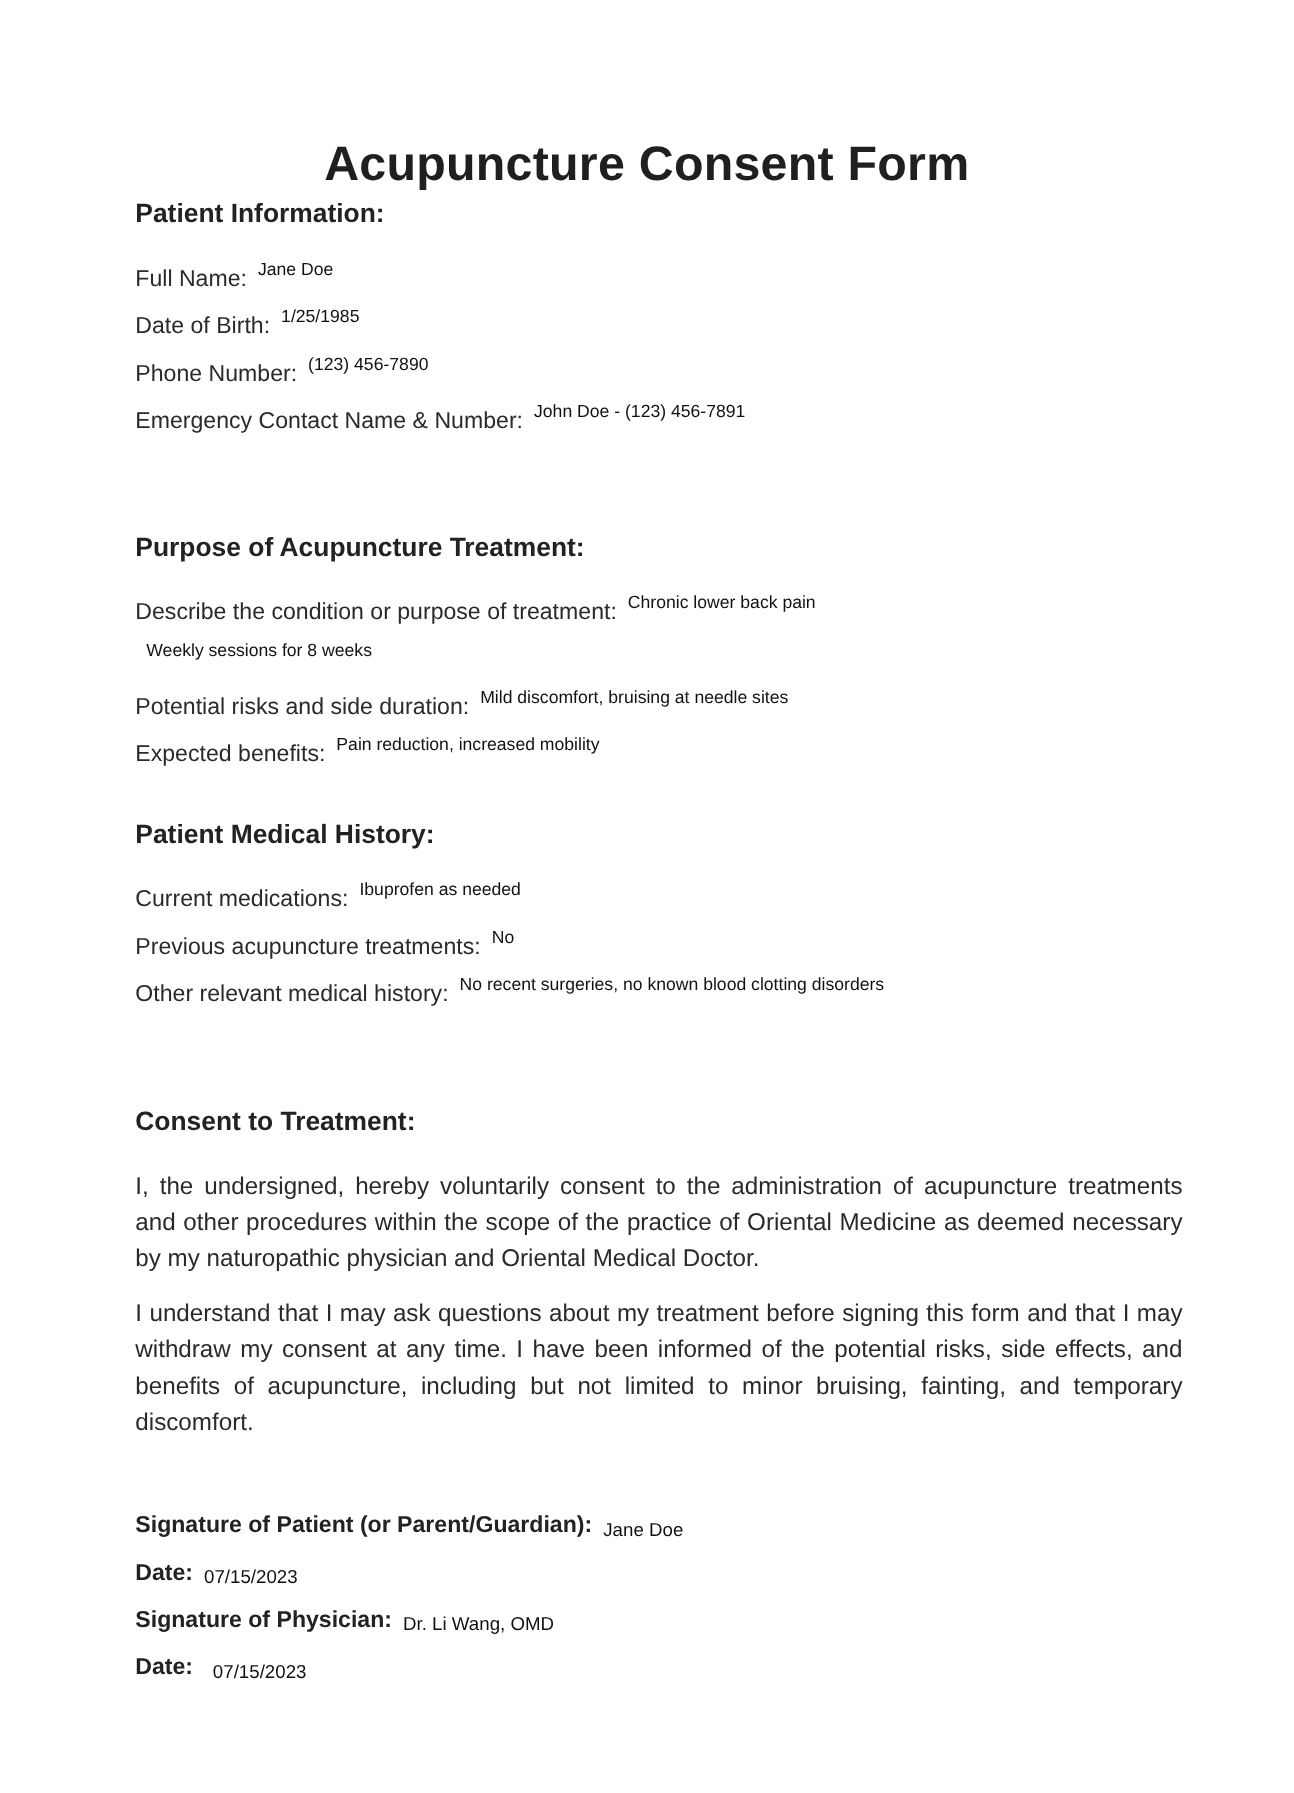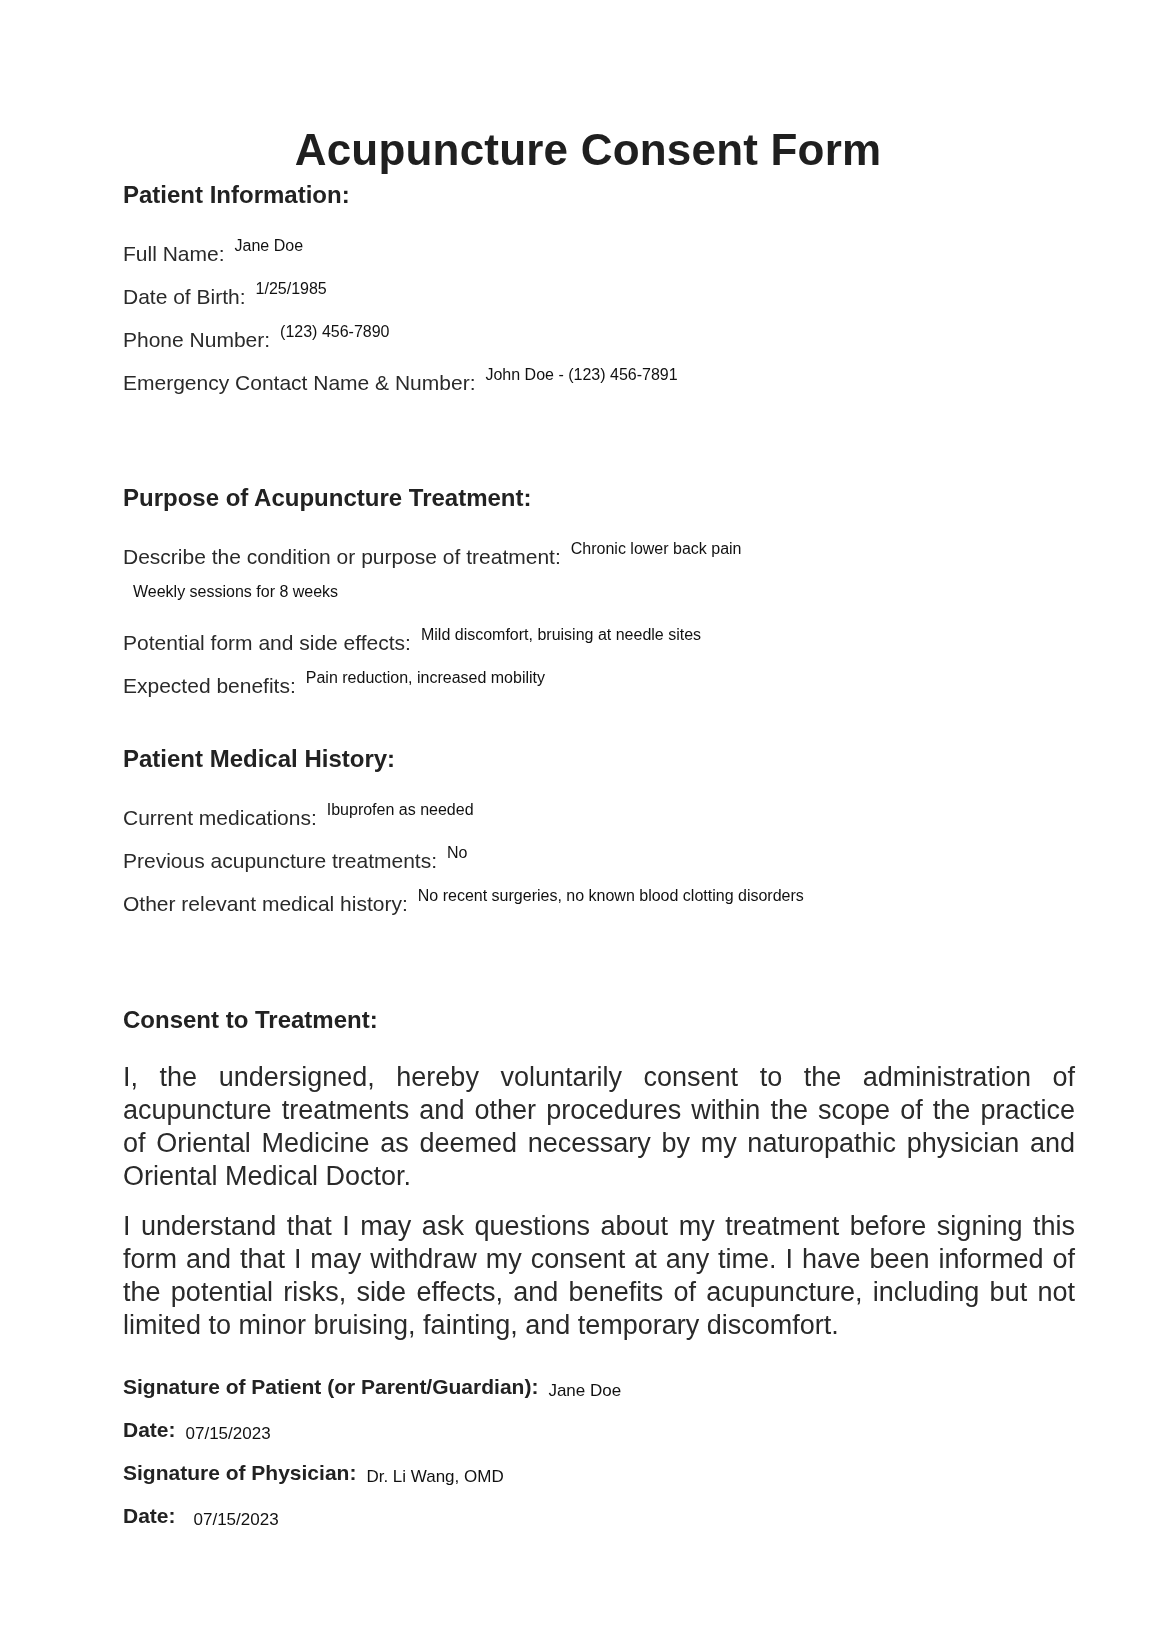--- a/index.html
+++ b/index.html
@@ -16,21 +16,21 @@
   .section-heading {
     font-size: 24px; font-weight: bold; color: #222; margin: 0; height: 30px; line-height: 30px;
   }
   .field-row {
     display: flex; align-items: flex-start; height: 43px; white-space: nowrap;
   }
   .field-label { font-size: 21px; color: #2a2a2a; line-height: 28px; padding-top: 8px; }
   .field-value { font-size: 16px; color: #111; margin-left: 10px; line-height: 20px; padding-top: 4px; }
   .rows { margin-top: 22px; }
   .consent-para {
-    font-size: 27px; line-height: 33px; color: #2a2a2a; text-align: justify;
+    font-size: 22px; line-height: 33px; color: #2a2a2a; text-align: justify;
     margin: 0 16px 17px 0; width: 952px;
   }
   .sig-row { display: flex; align-items: flex-end; height: 43px; white-space: nowrap; }
   .sig-label { font-size: 21px; font-weight: bold; color: #222; line-height: 28px; padding-top: 8px; }
   .sig-value { font-size: 17px; color: #111; margin-left: 10px; line-height: 20px; padding-top: 4px; }
 </style>
 </head>
 <body>
 
 <div class="page">
@@ -63,21 +63,21 @@
     <h2 class="section-heading">Purpose of Acupuncture Treatment:</h2>
     <div class="rows">
       <div class="field-row">
         <span class="field-label">Describe the condition or purpose of treatment:</span>
         <span class="field-value">Chronic lower back pain</span>
       </div>
       <div class="field-row">
         <span class="field-value">Weekly sessions for 8 weeks</span>
       </div>
       <div class="field-row">
-        <span class="field-label">Potential form and side effects:</span>
+        <span class="field-label">Potential risks and side duration:</span>
         <span class="field-value">Mild discomfort, bruising at needle sites</span>
       </div>
       <div class="field-row">
         <span class="field-label">Expected benefits:</span>
         <span class="field-value">Pain reduction, increased mobility</span>
       </div>
     </div>
   </div>
 
   <div class="section" style="top:744px;">

